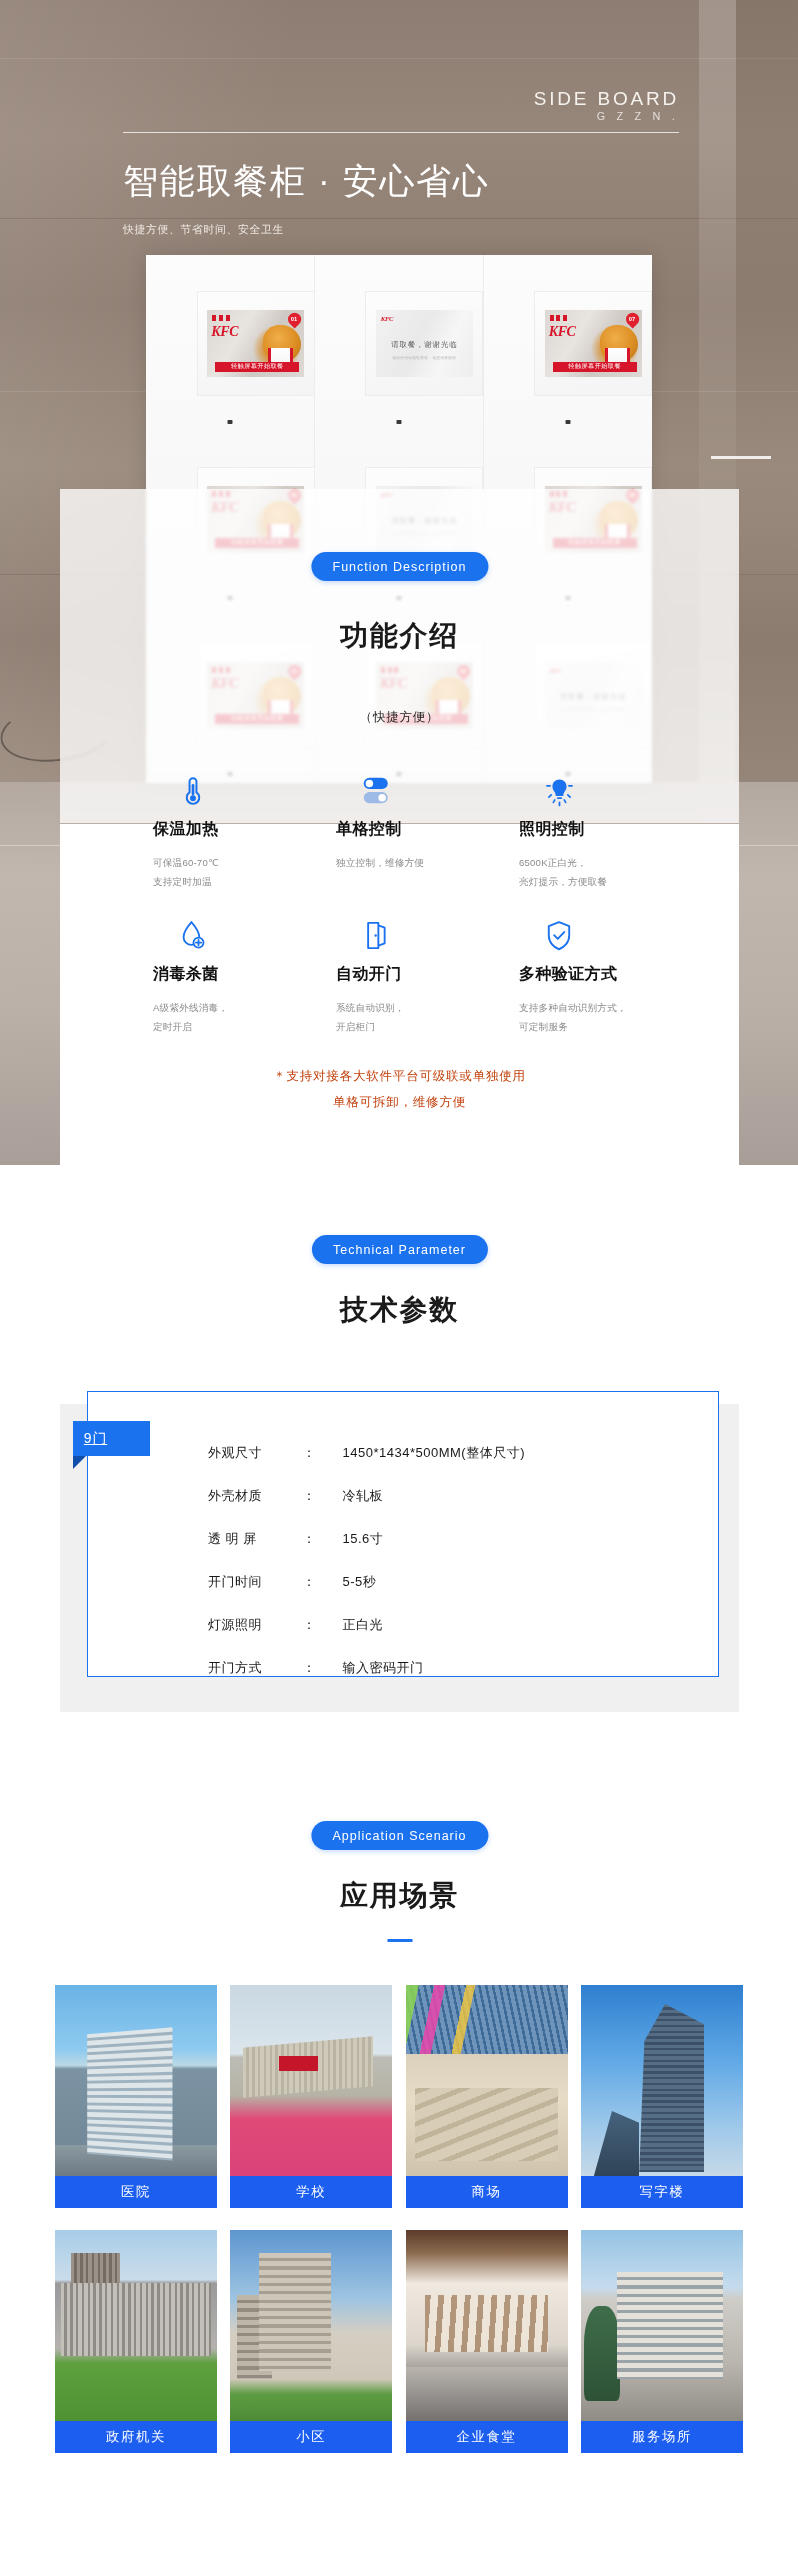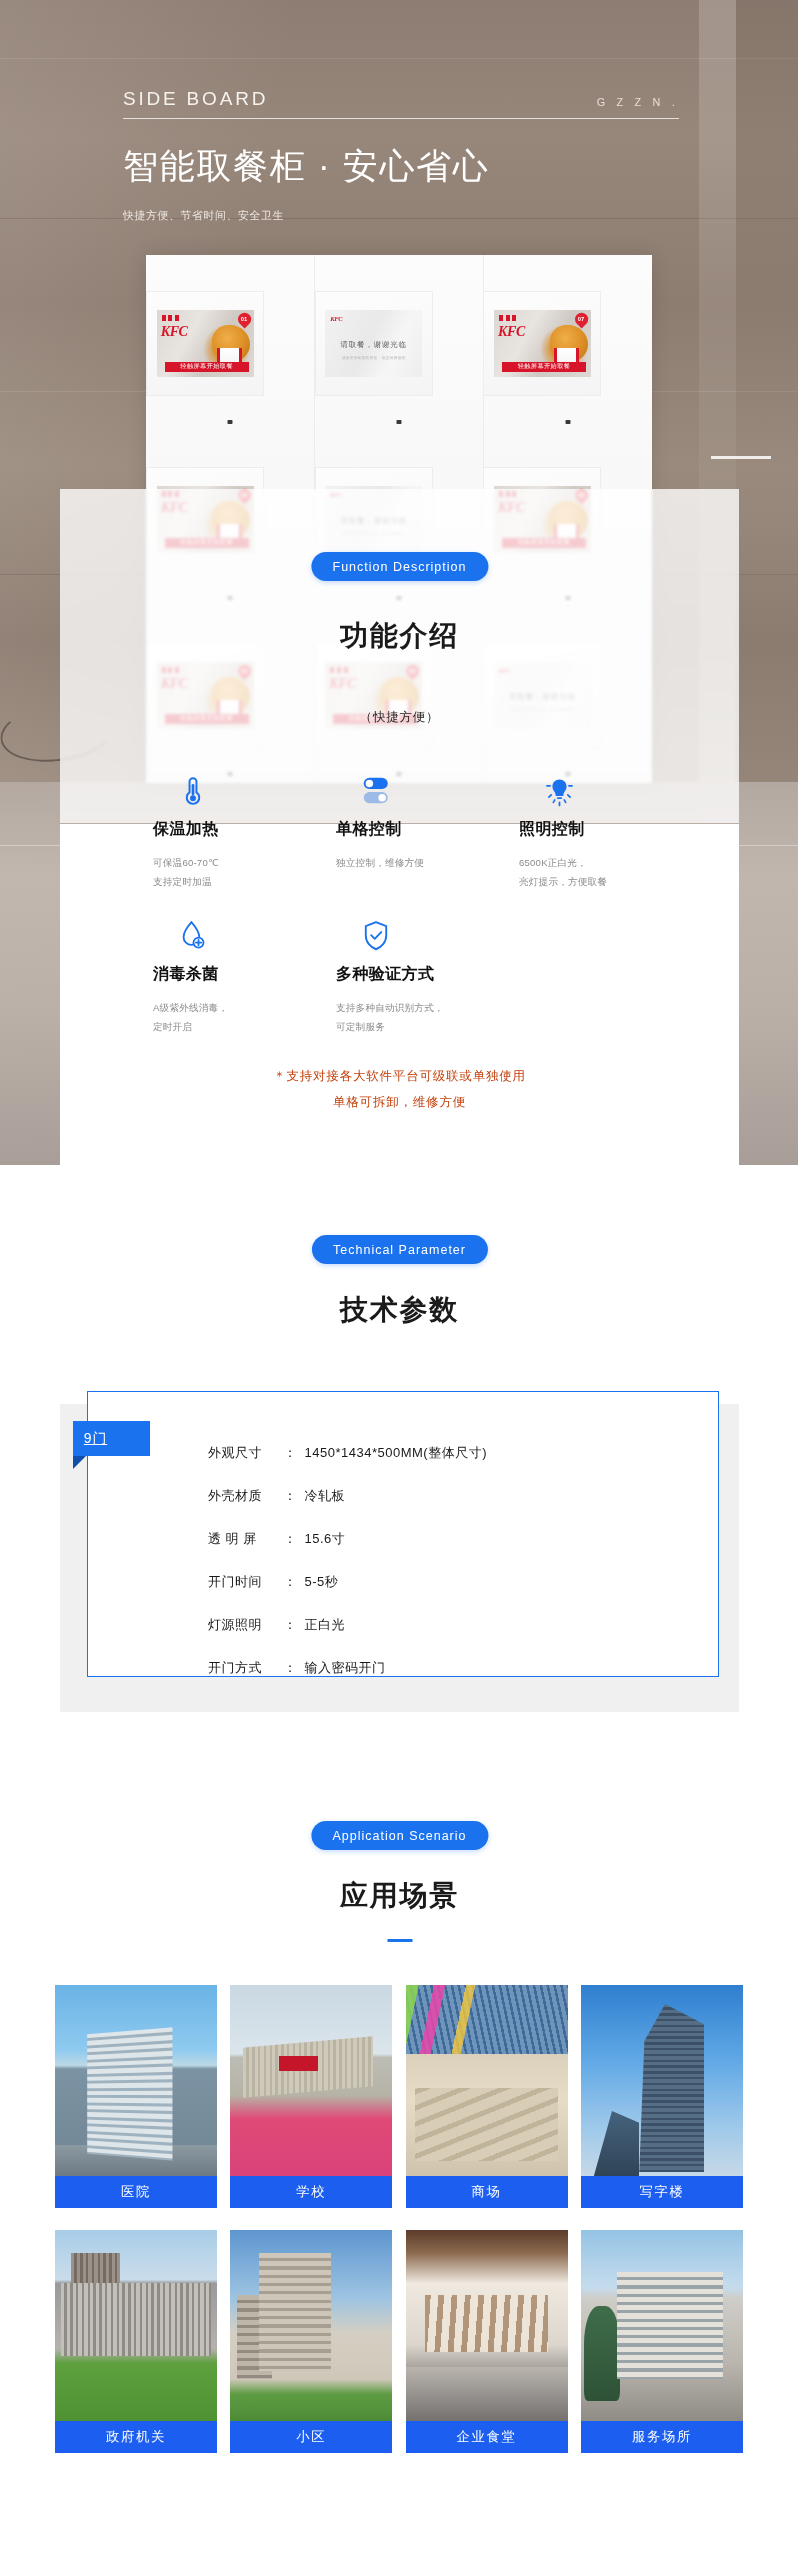--- a/index.html
+++ b/index.html
@@ -67,21 +67,21 @@
     width: 60px; height: 3.3px; background: rgba(255,255,255,0.85);
   }
 
   
   .header-block {
     position: absolute;
     left: 123px; top: 88px;
     width: 556px;
   }
   .header-row {
-    display: flex; justify-content: space-between; align-items: flex-end;
+    display: flex; justify-content: space-between; align-items: flex-end; flex-direction: column;
   }
   .brand-en {
     color: #f6f2ee;
     font-size: 19px;
     letter-spacing: 2.8px;
     font-weight: 400;
   }
   .brand-mark {
     color: #e7e0da;
     font-size: 10.8px;
@@ -123,21 +123,21 @@
   }
   .cab-grid {
     position: absolute;
     left: 0; top: 0; width: 100%; height: 100%;
     display: grid;
     grid-template-columns: repeat(3, 1fr);
     grid-template-rows: repeat(3, 1fr);
   }
   .cab-cell {
     position: relative;
-    display: flex; align-items: center; justify-content: flex-start; text-decoration: underline;
+    display: flex; align-items: center; justify-content: flex-end; text-decoration: underline;
   }
   .cab-door {
     width: 118px; height: 105px;
     background: linear-gradient(170deg,#fdfdfd,#f4f4f4);
     border: 0.8px solid #ededed;
     display: flex; align-items: center; justify-content: center;
     box-shadow: inset 0 0.8px 0.8px rgba(255,255,255,.9);
     position: relative;
   }
   .cab-screen {
@@ -325,20 +325,21 @@
     left: 208px; top: 1444px;
     width: 483px;
   }
   .spec-row {
     display: flex;
     font-size: 13px;
     color: #1a1a1a;
     margin-bottom: 25px;
     letter-spacing: 0.5px;
     white-space: nowrap;
+    gap: 19px;
   }
   .spec-label { min-width: 68px; }
   .spec-colon { margin: 0 7.5px; }
   .spec-value { }
 
   
   .scen-grid {
     position: absolute;
     left: 55px; top: 1985px;
     width: 689px;
@@ -708,20 +709,34 @@
     </svg>
         </div>
         <div class="feat-name">消毒杀菌</div>
         <div class="feat-desc">
           <div>A级紫外线消毒，</div>
           <div>定时开启</div>
         </div>
       </div>
       <div class="feat">
         <div class="feat-icon">
+          <svg width="30" height="33" viewBox="0 0 38 42" fill="none" stroke="#1b72ef" stroke-width="2.4" stroke-linejoin="round">
+      <path d="M9 5h13v32H9z"></path>
+      <path d="M22 8l8 3v20l-8 3"></path>
+      <circle cx="18.6" cy="21" r="1.5" fill="#1b72ef" stroke="none"></circle>
+    </svg>
+        </div>
+        <div class="feat-name">自动开门</div>
+        <div class="feat-desc">
+          <div>系统自动识别，</div>
+          <div>开启柜门</div>
+        </div>
+      </div>
+      <div class="feat">
+        <div class="feat-icon">
           <svg width="32" height="33" viewBox="0 0 40 42" fill="none" stroke="#1b72ef" stroke-width="2.4" stroke-linecap="round" stroke-linejoin="round">
       <path d="M20 4l13 5v12c0 8.5-6.1 15.1-13 17.5C13.1 36.1 7 29.5 7 21V9l13-5Z"></path>
       <path d="M13.8 20.6l4.6 4.6 8.2-8.6"></path>
     </svg>
         </div>
         <div class="feat-name">多种验证方式</div>
         <div class="feat-desc">
           <div>支持多种自动识别方式，</div>
           <div>可定制服务</div>
         </div>

